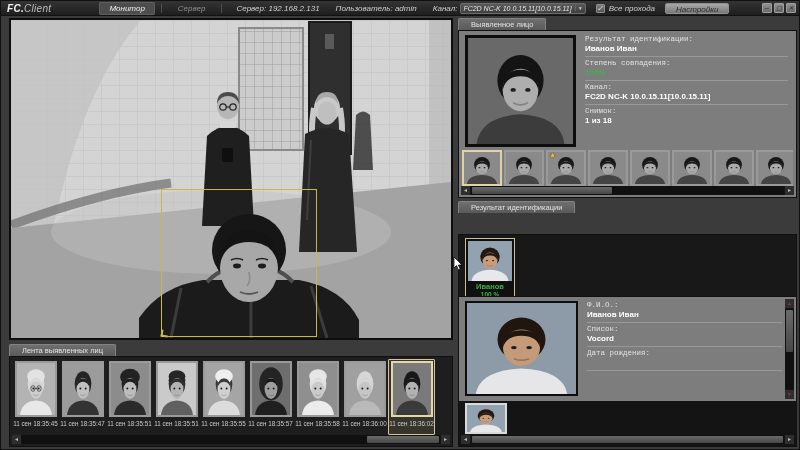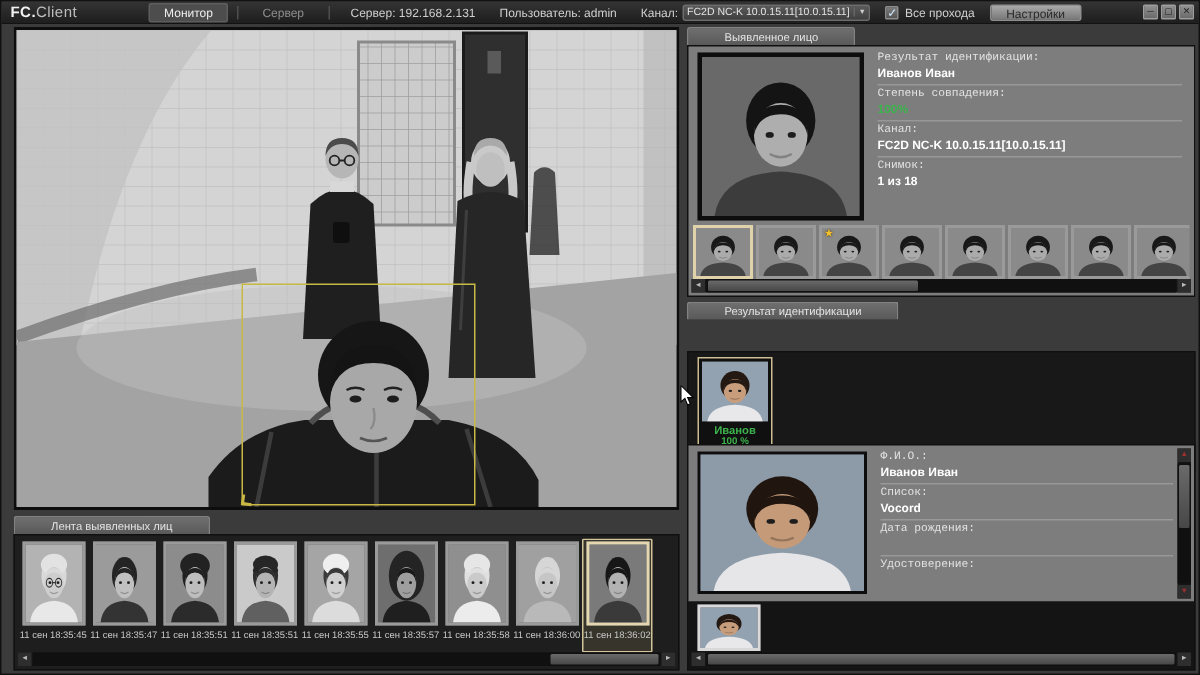--- a/index.html
+++ b/index.html
@@ -3,21 +3,21 @@
 <meta charset="utf-8">
 <style>
   html,body{margin:0;padding:0;background:#222;}
   .app{position:relative;width:800px;height:450px;background:#3b3b3b;overflow:hidden;
        font-family:"Liberation Sans",sans-serif;border:1px solid #111;box-sizing:border-box;}
   .app *{box-sizing:border-box;}
 
   
   .titlebar{position:absolute;left:0;top:0;width:800px;height:15px;
     background:linear-gradient(#343434,#1e1e1e);display:flex;align-items:center;
-    font-size:8px;color:#cfcfcf;border-bottom:1px solid #121212;}
+    font-size:8px;color:#cfcfcf;border-bottom:1px solid #121212;font-style:italic;}
   .logo{margin-left:6px;font-size:10px;color:#bdbdbd;letter-spacing:.3px;}
   .logo b{color:#f2f2f2;}
   .tb-sep{width:1px;height:9px;background:#4e4e4e;margin:0 6px;}
   .tb-tab{padding:2px 10px;border-radius:2px;cursor:default;}
   .tb-tab.active{background:#4d4d4d;color:#eee;box-shadow:inset 0 0 0 1px #5e5e5e;}
   .tb-tab.dim{color:#8f8f8f;}
   .tb-item{margin:0 8px;white-space:nowrap;}
   .combo{display:flex;align-items:center;height:11px;background:linear-gradient(#5a5a5a,#3f3f3f);
     border:1px solid #6c6c6c;border-radius:2px;color:#e4e4e4;font-size:7px;padding:0 2px;}
   .combo .arrow{margin-left:3px;border-left:1px solid #666;padding-left:2px;font-size:5px;color:#ccc;}
@@ -32,21 +32,21 @@
   
   .video{position:absolute;left:8px;top:17px;width:444px;height:322px;
      border:2px solid #0d0d0d;background:#888;}
   .video svg{display:block;width:440px;height:318px;}
   .det-box{position:absolute;left:150px;top:169px;width:156px;height:148px;
      border:1px solid #c9b944;}
   .det-tick{position:absolute;left:-1px;bottom:-1px;width:7px;height:7px;
      border-left:2px solid #c9b944;border-bottom:2px solid #c9b944;transform:rotate(8deg);}
 
   
-  .ptab{position:absolute;height:12px;padding:0 24px;font-size:7.5px;line-height:12px;color:#e3e3e3;
+  .ptab{position:absolute;height:12px;padding:0 12px;font-size:7.5px;line-height:12px;color:#e3e3e3;
     background:linear-gradient(#6f6f6f,#595959);border:1px solid #828282;border-bottom:none;
     border-radius:2px 2px 0 0;white-space:nowrap;}
   .pbody{position:absolute;border:1px solid #101010;}
 
   
   .feed-body{left:8px;top:355px;width:444px;height:91px;background:#1e1e1e;padding:2px 2px 0 2px;}
   .feed-strip{display:flex;height:76px;overflow:hidden;}
   .feed-cell{width:47px;height:76px;padding:2px 1px;text-align:center;flex:0 0 auto;}
   .feed-cell .thumb{width:42px;height:56px;margin:0 auto;border:2px solid #9a9a9a;background:#777;}
   .feed-cell .time{font-size:6.3px;color:#c9c9c9;margin-top:3px;white-space:nowrap;}
@@ -569,21 +569,20 @@
           </div>
           <div class="fgroup">
             <div class="flabel">Список:</div>
       <div class="fvalue">Vocord</div>
           </div>
           <div class="fgroup">
             <div class="flabel">Дата рождения:</div>
       <div class="fvalue"></div>
           </div>
           <div class="fgroup">
-            <div class="flabel">Удостоверение:</div>
       <div class="fvalue"></div>
           </div>
         </div>
       <div class="vscroll" style="right:2px;top:2px;height:100px;">
         <span class="vsb-btn">▲</span>
         <div class="vsb-track">
           <div class="vsb-thumb" style="top:1px;height:42px;"></div>
         </div>
         <span class="vsb-btn">▼</span>
       </div>

